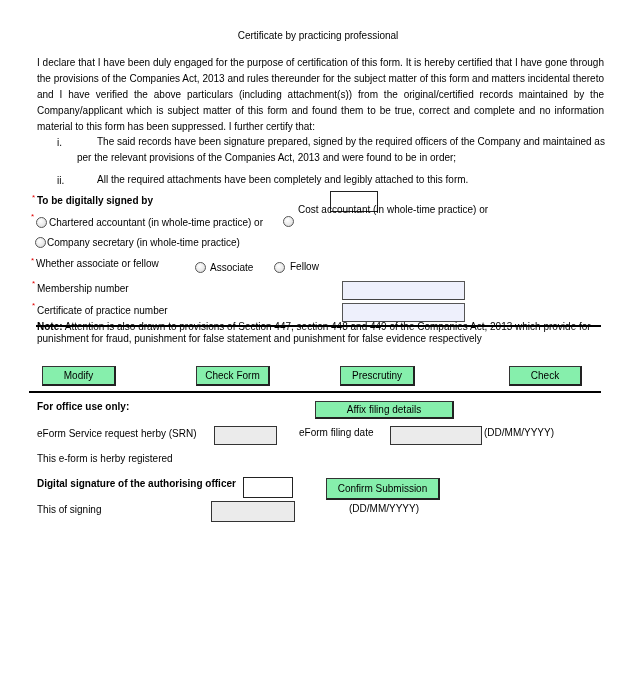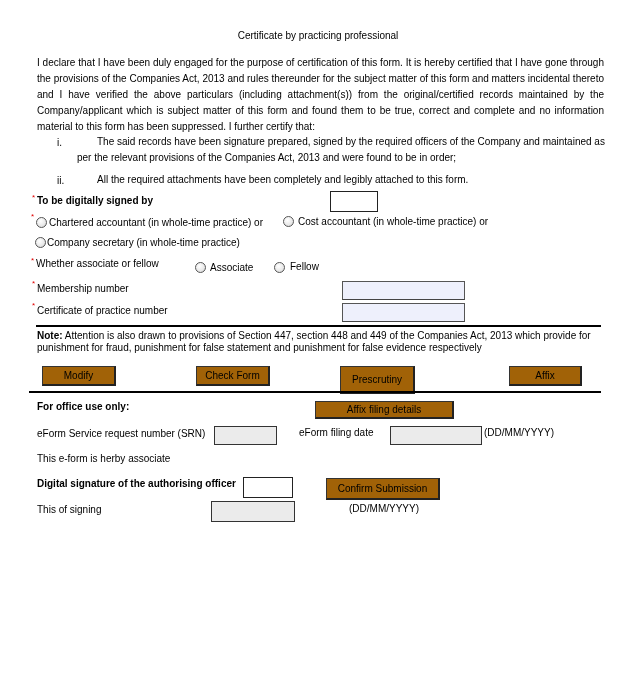--- a/index.html
+++ b/index.html
@@ -11,21 +11,21 @@
   .item-num { font-size:10px; }
   .item-text { line-height:16px; }
   .bold { font-weight:bold; }
   .req { color:#e00000; font-size:8px; position:absolute; }
   .radio { position:absolute; width:11px; height:11px; border-radius:50%;
            border:1px solid #555; background:radial-gradient(circle at 40% 35%, #ffffff 0%, #e8e8e8 60%, #c8c8c8 100%);
            box-sizing:border-box; }
   .box-white { position:absolute; background:#fff; border:1px solid #222; box-sizing:border-box; }
   .box-blue { position:absolute; background:#eef0fc; border:1px solid #555; border-bottom-color:#444; box-sizing:border-box; }
   .box-grey { position:absolute; background:#ebebeb; border:1px solid #333; border-right-width:1.5px; border-bottom-width:1.5px; box-sizing:border-box; }
-  .btn { position:absolute; background:#a16207; border:1px solid #333; border-right:2px solid #222; border-bottom:2px solid #222;
+  .btn { position:absolute; background:#86efac; border:1px solid #333; border-right:2px solid #222; border-bottom:2px solid #222;
          box-sizing:border-box; font-family:"Liberation Sans", sans-serif; font-size:10px; text-align:center;
          line-height:17px; color:#000; padding:0; cursor:pointer; }
   .hr { position:absolute; height:2px; background:#000; }
 </style>
 </head>
 <body>
 
 <div class="abs title">Certificate by practicing professional</div>
 
 <div class="abs para">I declare that I have been duly engaged for the purpose of certification of this form. It is hereby certified that I have gone through the provisions of the Companies Act, 2013 and rules thereunder for the subject matter of this form and matters incidental thereto and I have verified the above particulars (including attachment(s)) from the original/certified records maintained by the Company/applicant which is subject matter of this form and found them to be true, correct and complete and no information material to this form has been suppressed. I further certify that:</div>
@@ -38,21 +38,21 @@
 <div class="abs item-text" style="left:97px;top:172px;">All the required attachments have been completely and legibly attached to this form.</div>
 
 <span class="req" style="left:32px;top:193px;">*</span>
 <div class="abs bold" style="left:37px;top:195px;">To be digitally signed by</div>
 <div class="box-white" style="left:330px;top:191px;width:48px;height:21px;"></div>
 
 <span class="req" style="left:31px;top:212px;">*</span>
 <span class="radio" style="left:36px;top:217px;"></span>
 <div class="abs" style="left:49px;top:217px;">Chartered accountant (in whole-time practice) or</div>
 <span class="radio" style="left:283px;top:216px;"></span>
-<div class="abs" style="left:298px;top:216px;">Cost accountant (in whole-time practice) or</div>
+<div class="abs" style="left:298px;top:204px;">Cost accountant (in whole-time practice) or</div>
 
 <span class="radio" style="left:35px;top:237px;"></span>
 <div class="abs" style="left:47px;top:237px;">Company secretary (in whole-time practice)</div>
 
 <span class="req" style="left:31px;top:256px;">*</span>
 <div class="abs" style="left:36px;top:258px;">Whether associate or fellow</div>
 <span class="radio" style="left:195px;top:262px;"></span>
 <div class="abs" style="left:210px;top:262px;">Associate</div>
 <span class="radio" style="left:274px;top:262px;"></span>
 <div class="abs" style="left:290px;top:261px;text-align:right;">Fellow</div>
@@ -60,40 +60,40 @@
 <span class="req" style="left:32px;top:279px;">*</span>
 <div class="abs" style="left:37px;top:283px;">Membership number</div>
 <div class="box-blue" style="left:342px;top:281px;width:123px;height:19px;"></div>
 
 <span class="req" style="left:32px;top:301px;">*</span>
 <div class="abs" style="left:37px;top:305px;">Certificate of practice number</div>
 <div class="box-blue" style="left:342px;top:303px;width:123px;height:19px;"></div>
 
 <div class="hr" style="left:36px;top:325px;width:565px;"></div>
 
-<div class="abs" style="left:37px;top:330px;width:570px;line-height:12px;"><b>Note:</b><span> Attention is also drawn to provisions of Section 447, section 448 and 449 of the Companies Act, 2013 which provide for punishment for fraud, punishment for false statement and punishment for false evidence respectively</span></div>
+<div class="abs" style="left:37px;top:321px;width:570px;line-height:12px;"><b>Note:</b><span> Attention is also drawn to provisions of Section 447, section 448 and 449 of the Companies Act, 2013 which provide for punishment for fraud, punishment for false statement and punishment for false evidence respectively</span></div>
 
 <button class="btn" style="left:42px;top:366px;width:74px;height:20px;">Modify</button>
 <button class="btn" style="left:196px;top:366px;width:74px;height:20px;">Check Form</button>
-<button class="btn" style="left:340px;top:366px;width:75px;height:28px;">Prescrutiny</button>
-<button class="btn" style="left:509px;top:366px;width:73px;height:20px;">Affix</button>
+<button class="btn" style="left:340px;top:366px;width:75px;height:20px;">Prescrutiny</button>
+<button class="btn" style="left:509px;top:366px;width:73px;height:20px;">Check</button>
 
 <div class="hr" style="left:29px;top:391px;width:572px;"></div>
 
 <div class="abs bold" style="left:37px;top:401px;">For office use only:</div>
 <button class="btn" style="left:315px;top:401px;width:139px;height:18px;line-height:15px;">Affix filing details</button>
 
-<div class="abs" style="left:37px;top:428px;">eForm Service request number (SRN)</div>
+<div class="abs" style="left:37px;top:428px;">eForm Service request herby (SRN)</div>
 <div class="box-grey" style="left:214px;top:426px;width:63px;height:19px;"></div>
 
 <div class="abs" style="left:299px;top:427px;text-align:center;">eForm filing date</div>
 <div class="box-grey" style="left:390px;top:426px;width:92px;height:19px;"></div>
 <div class="abs" style="left:484px;top:427px;">(DD/MM/YYYY)</div>
 
-<div class="abs" style="left:37px;top:453px;">This e-form is herby associate</div>
+<div class="abs" style="left:37px;top:453px;">This e-form is herby registered</div>
 
 <div class="abs bold" style="left:37px;top:478px;">Digital signature of the authorising officer</div>
 <div class="box-white" style="left:243px;top:477px;width:50px;height:21px;"></div>
 <button class="btn" style="left:326px;top:478px;width:114px;height:22px;line-height:19px;">Confirm Submission</button>
 
 <div class="abs" style="left:37px;top:504px;">This of signing</div>
 <div class="box-grey" style="left:211px;top:501px;width:84px;height:21px;"></div>
 <div class="abs" style="left:349px;top:503px;">(DD/MM/YYYY)</div>
 
 </body></html>

